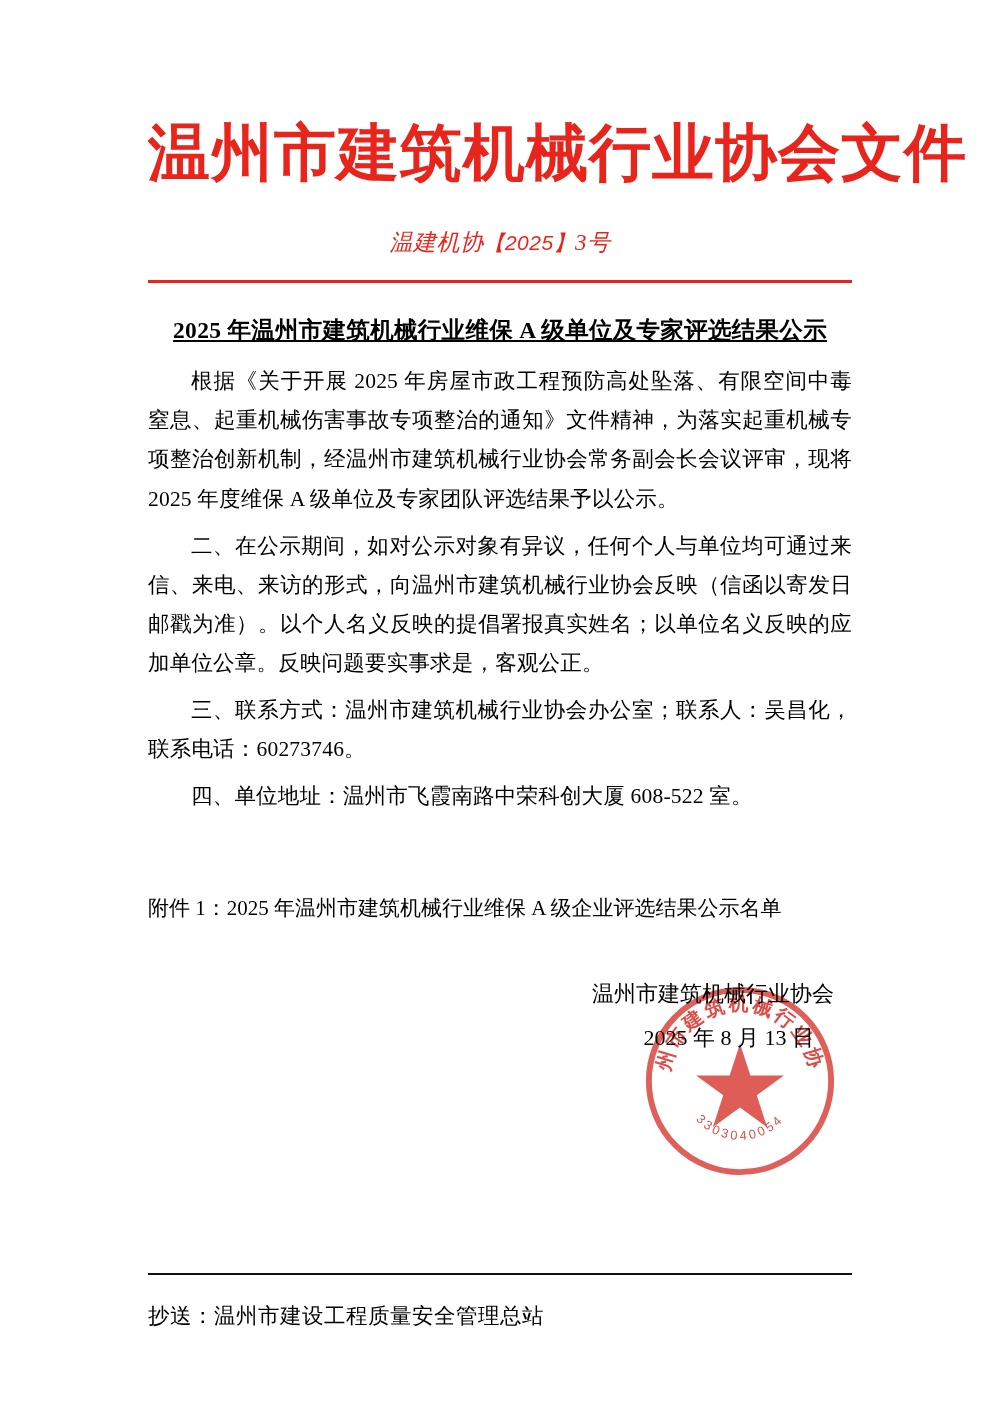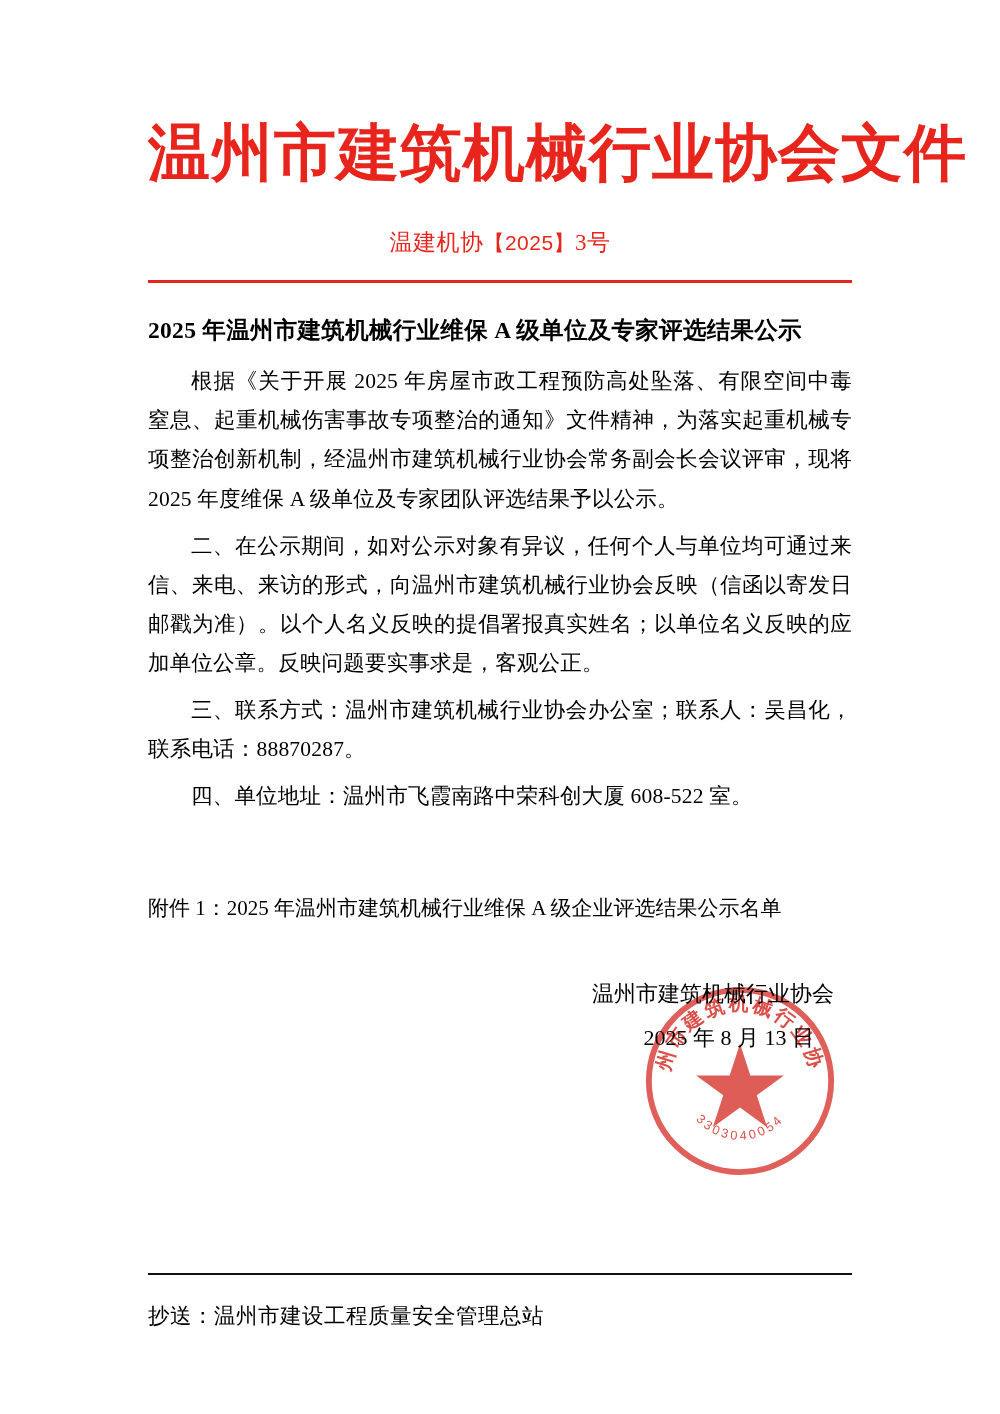--- a/index.html
+++ b/index.html
@@ -39,42 +39,44 @@
     line-height: 1.08;
     white-space: nowrap;
     margin: 0;
   }
   .doc-number {
     color: #e8251c;
     font-size: 23px;
     font-family: "Liberation Serif", serif;
     margin-top: 40px;
     letter-spacing: 0.5px;
+    font-style: italic;
   }
   .doc-number .brackets {
     font-family: "Liberation Sans", sans-serif;
     font-size: 21px;
   }
   .red-rule {
     margin-top: 22px;
     height: 3px;
     background: #e8251c;
     width: 100%;
   }
 
   
   .body-area {
     margin-top: 30px;
   }
   .subject {
-    text-align: left;
+    text-align: center;
     font-weight: bold;
     font-size: 23.5px;
     line-height: 1.5;
     letter-spacing: 0.3px;
+    text-decoration: underline;
   }
   p.para {
     font-size: 21.5px;
     line-height: 1.82;
     text-align: justify;
     text-justify: inter-ideograph;
     margin: 8px 0 0 0;
     text-indent: 2em;
     letter-spacing: 0.2px;
   }
@@ -149,21 +151,21 @@
       <span>温建机协</span><span class="brackets">【2025】</span><span>3号</span>
     </div>
     <div class="red-rule"></div>
   </div>
 
   <div class="body-area">
     <div class="subject">2025 年温州市建筑机械行业维保 A 级单位及专家评选结果公示</div>
 
     <p class="para first-para">根据《关于开展 2025 年房屋市政工程预防高处坠落、有限空间中毒窒息、起重机械伤害事故专项整治的通知》文件精神，为落实起重机械专项整治创新机制，经温州市建筑机械行业协会常务副会长会议评审，现将 2025 年度维保 A 级单位及专家团队评选结果予以公示。</p>
     <p class="para">二、在公示期间，如对公示对象有异议，任何个人与单位均可通过来信、来电、来访的形式，向温州市建筑机械行业协会反映（信函以寄发日邮戳为准）。以个人名义反映的提倡署报真实姓名；以单位名义反映的应加单位公章。反映问题要实事求是，客观公正。</p>
-    <p class="para">三、联系方式：温州市建筑机械行业协会办公室；联系人：吴昌化，联系电话：88870287。</p>
+    <p class="para">三、联系方式：温州市建筑机械行业协会办公室；联系人：吴昌化，联系电话：60273746。</p>
     <p class="para">四、单位地址：温州市飞霞南路中荣科创大厦 608-522 室。</p>
 
     <div class="attach-block">
       <p class="attach">附件 1：2025 年温州市建筑机械行业维保 A 级企业评选结果公示名单</p>
     </div>
 
     <div class="signature">
       <div>温州市建筑机械行业协会</div>
       <div class="sig-date">2025 年 8 月 13 日</div>
     </div>

